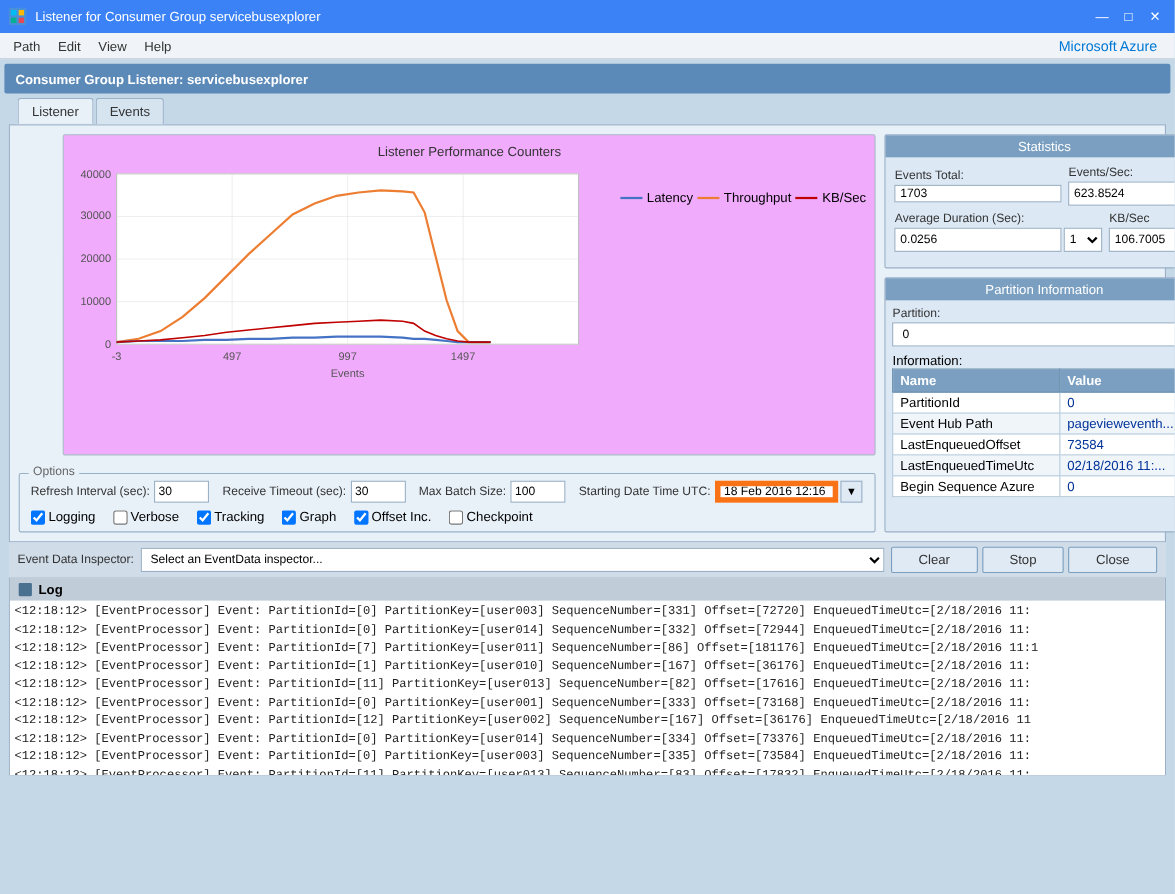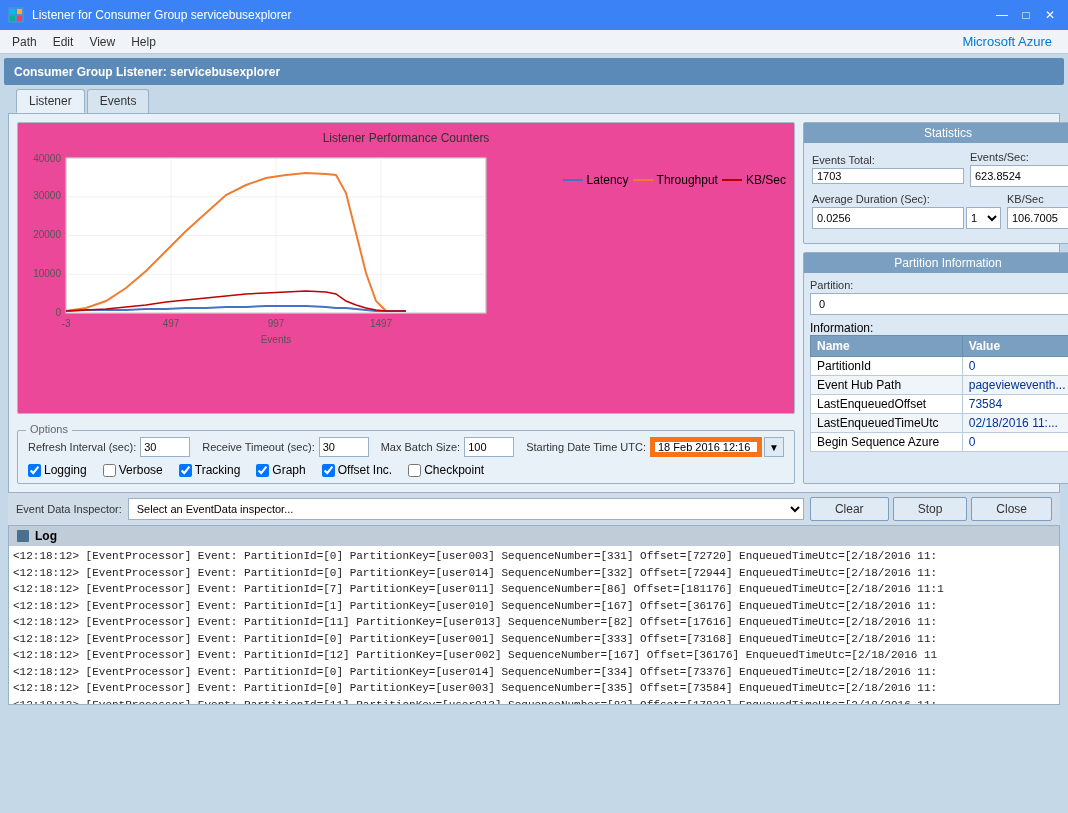--- a/index.html
+++ b/index.html
@@ -27,21 +27,21 @@
     
     
     .tab-bar { display: flex; margin-bottom: 0; padding-left: 8px; }
     .tab { padding: 4px 12px; background: #d6e4f0; border: 1px solid #9ab0c6; border-bottom: none; cursor: pointer; font-size: 12px; color: #333; margin-right: 2px; border-radius: 3px 3px 0 0; }
     .tab.active { background: #e8f0f8; border-bottom: 1px solid #e8f0f8; z-index: 1; }
     
     
     .main-panel { background: #e8f0f8; border: 1px solid #9ab0c6; padding: 8px; display: flex; gap: 8px; min-height: 380px; }
     
     
-    .perf-area { flex: 1; border: 1px solid #aabbc8; background: #ec4899; padding: 8px; border-radius: 2px; }
+    .perf-area { flex: 1; border: 1px solid #aabbc8; background: #f0abfc; padding: 8px; border-radius: 2px; margin-left: 40px; }
     .perf-title { text-align: center; font-size: 12px; color: #333; margin-bottom: 8px; }
     
     
     .chart-container { display: flex; gap: 8px; align-items: flex-start; }
     .chart-svg-area { flex: 1; }
     .chart-legend { display: flex; flex-direction: row; gap: 4px; padding-top: 20px; font-size: 11px; text-align: center; }
     .legend-item { display: flex; align-items: center; gap: 4px; }
     .legend-color { width: 20px; height: 2px; }
     
     

